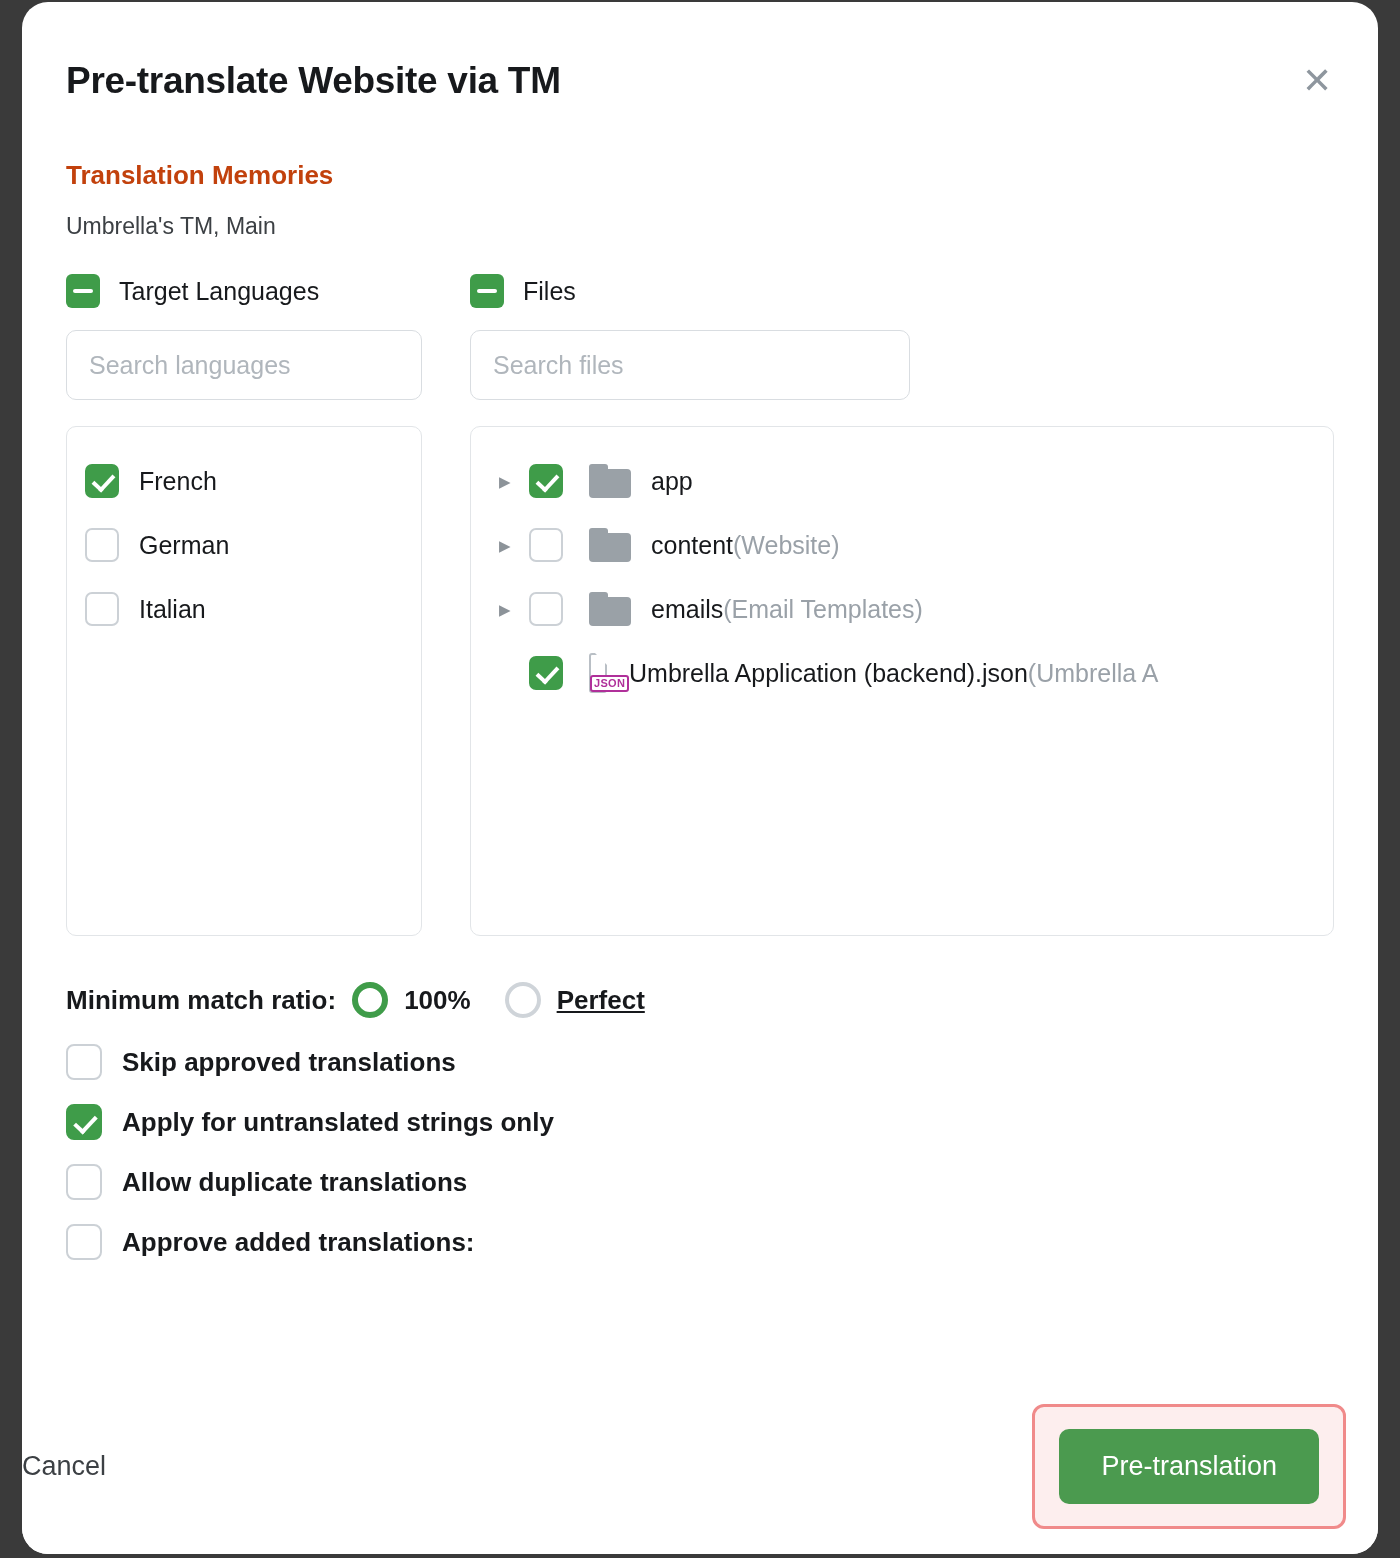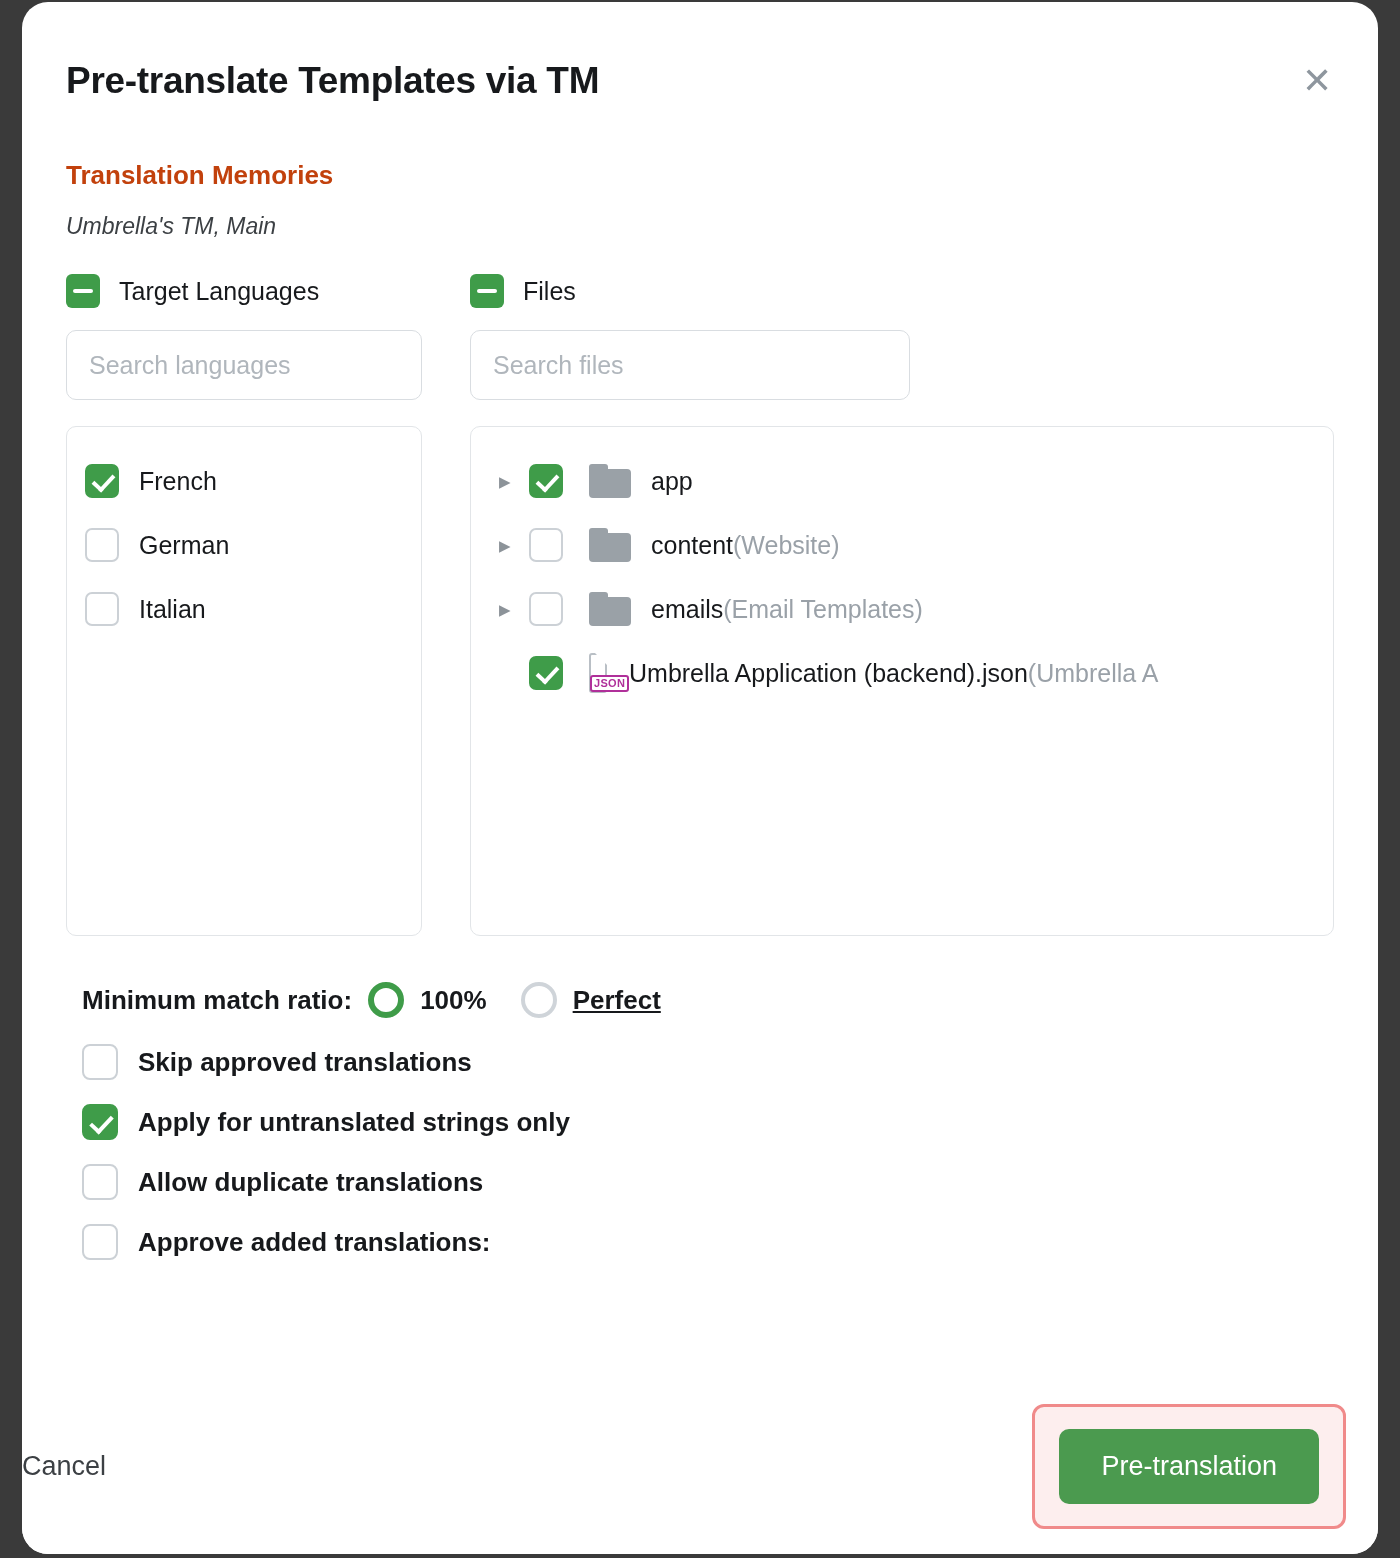--- a/index.html
+++ b/index.html
@@ -42,21 +42,20 @@
   .section-title {
     font-size: 26px;
     font-weight: bold;
     color: #c2410c;
     margin: 58px 0 0 44px;
   }
   .tm-list {
     font-size: 23px;
     color: #3c4044;
     margin: 22px 0 0 44px;
-    font-style: italic;
   }
   .cols {
     display: flex;
     margin: 34px 0 0 0;
     padding: 0 44px 0 44px;
   }
   .col-left { width: 356px; }
   .col-right { flex: 1; margin-left: 48px; }
   .col-head {
     display: flex;
@@ -193,21 +192,21 @@
     border: 2px solid #b0309a;
     border-radius: 3px;
     padding: 0 2px;
     line-height: 13px;
     font-family: "Liberation Sans", sans-serif;
   }
   .file-row .row-label { margin-left: 22px; }
 
   .options {
     margin: 46px 0 0 0;
-    padding: 0 60px;
+    padding: 0 44px;
   }
   .opt-row {
     display: flex;
     align-items: center;
     margin-bottom: 26px;
   }
   .opt-label {
     font-size: 26px;
     color: #17191c;
     font-weight: bold;
@@ -321,21 +320,21 @@
     cursor: pointer;
     font-family: "Liberation Sans", sans-serif;
   }
 </style>
 </head>
 <body>
 
 <div id="dialog">
 
   <div class="dlg-header">
-    <h1 class="dlg-title">Pre-translate Templates via TM</h1>
+    <h1 class="dlg-title">Pre-translate Website via TM</h1>
     <div class="close-btn">✕</div>
   </div>
 
   <div class="section-title">Translation Memories</div>
   <div class="tm-list">Umbrella's TM, Main</div>
 
   <div class="cols">
 
     <div class="col-left">
       <div class="col-head">

